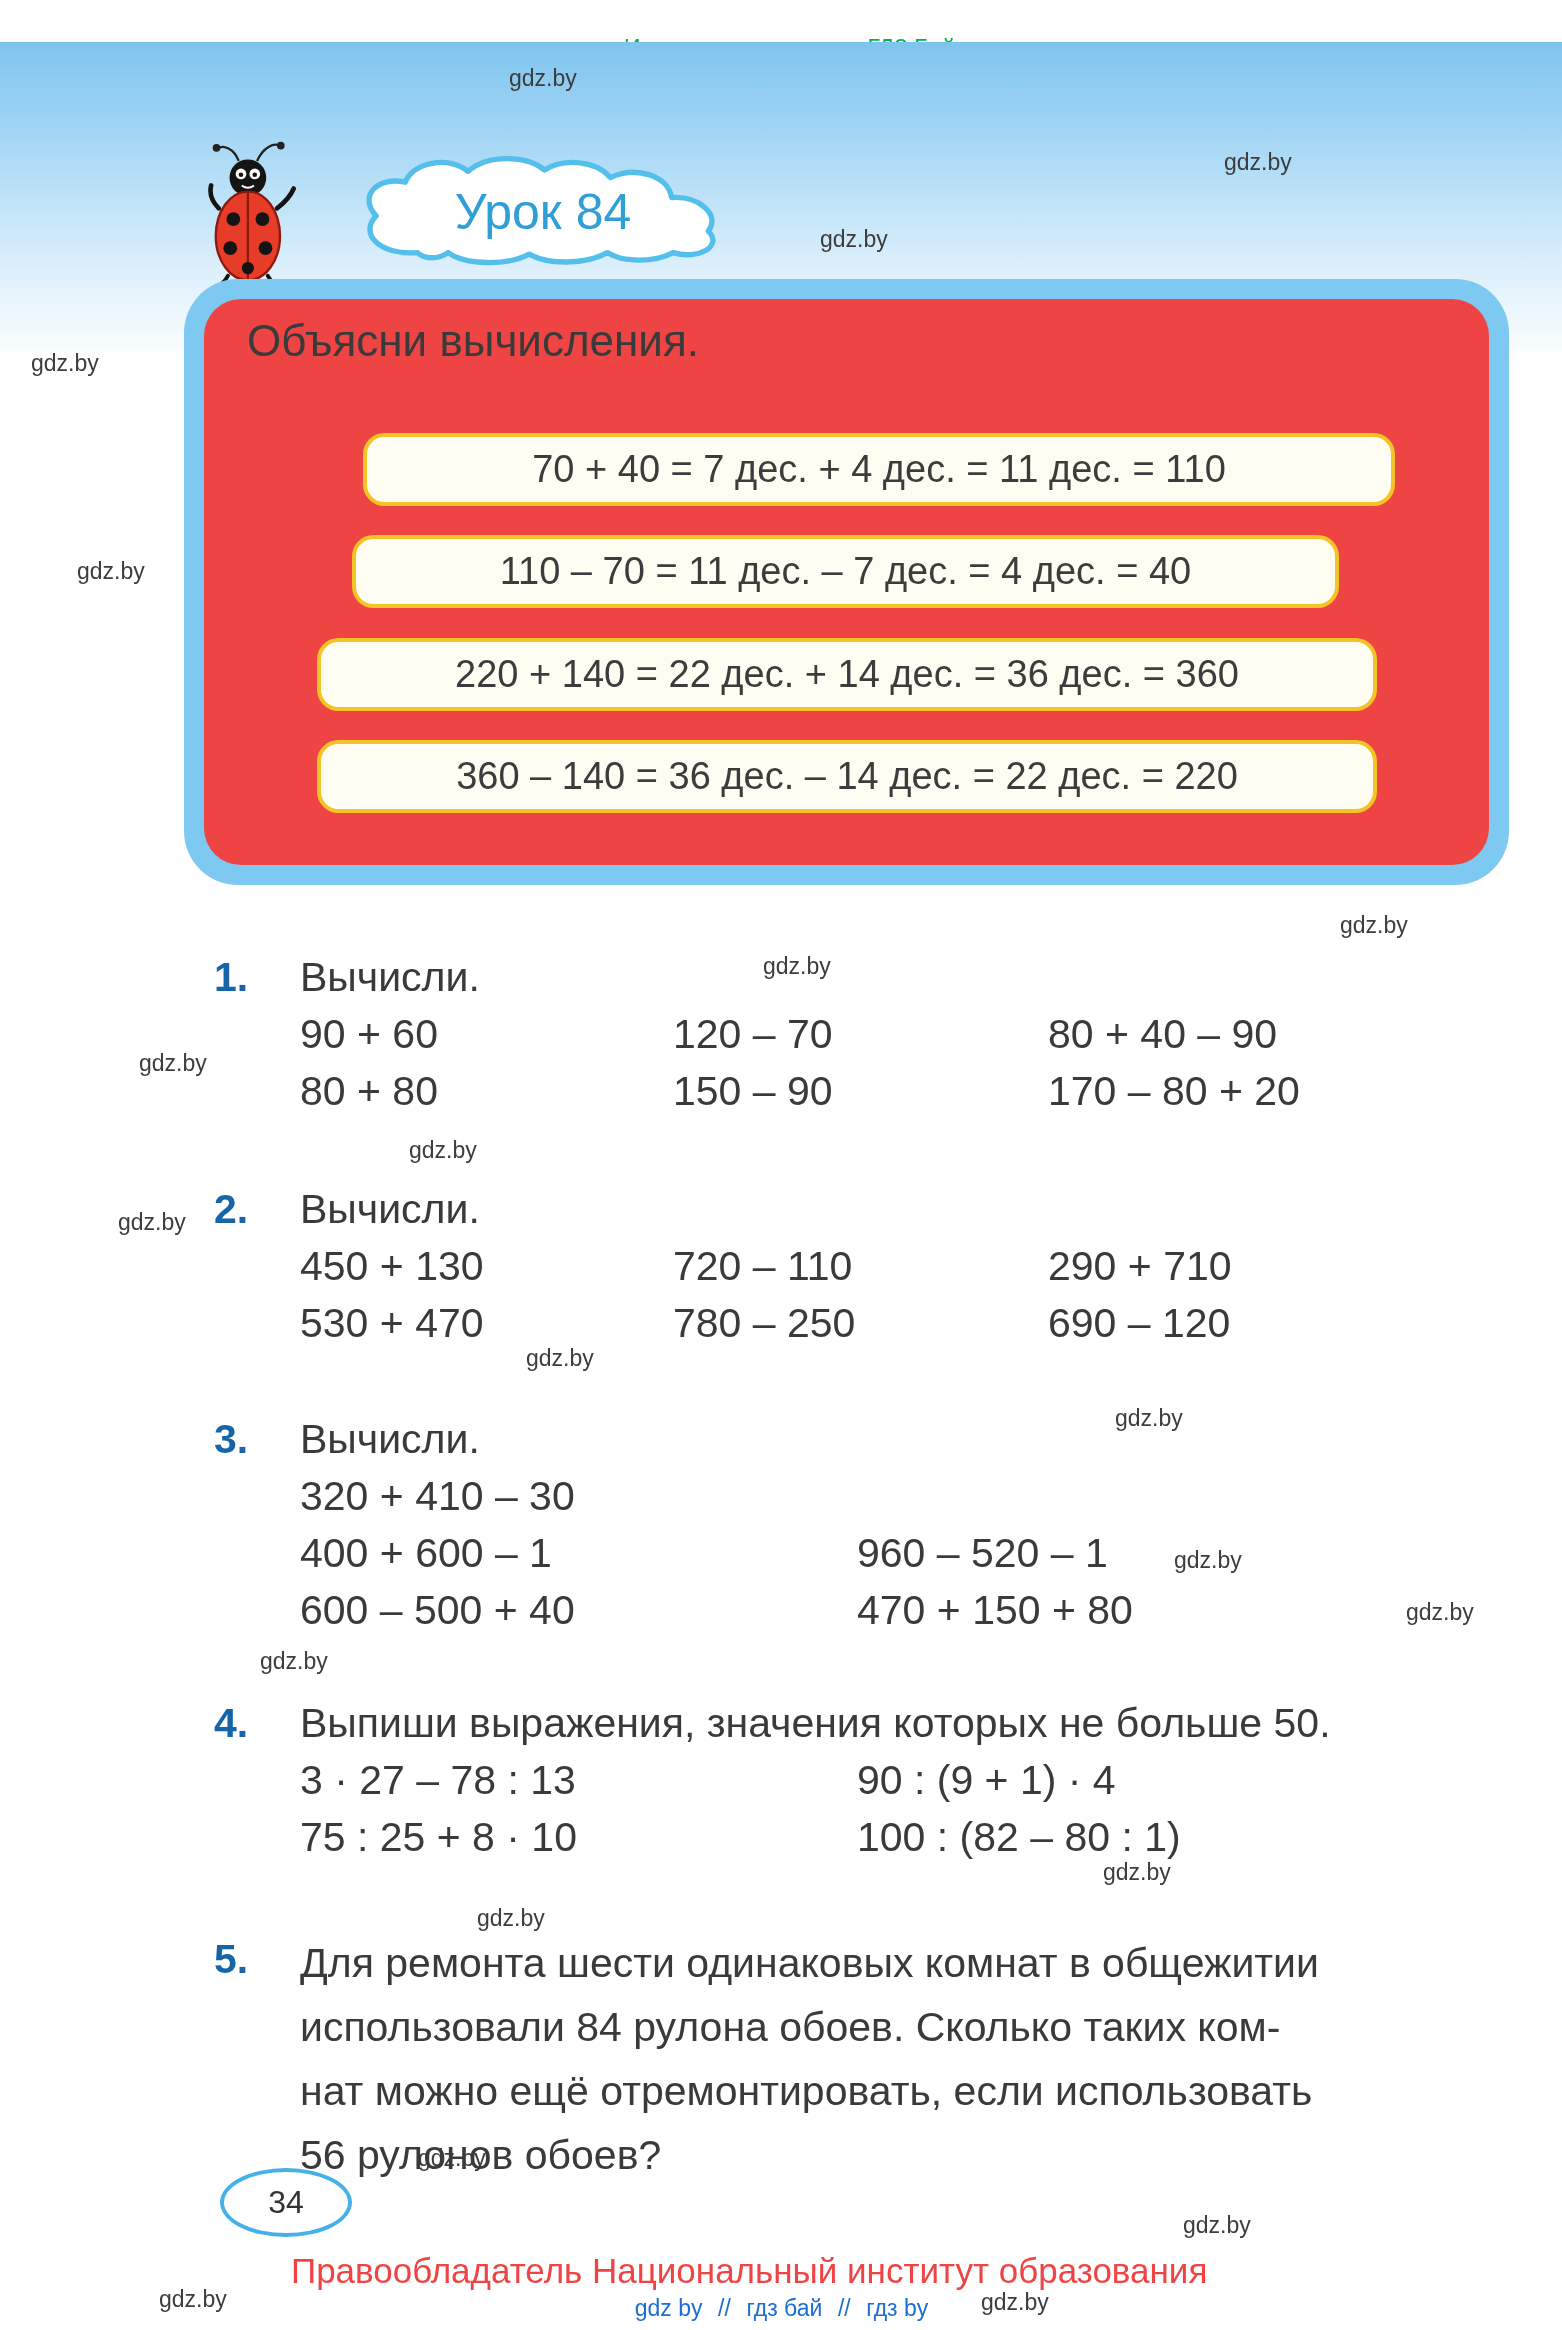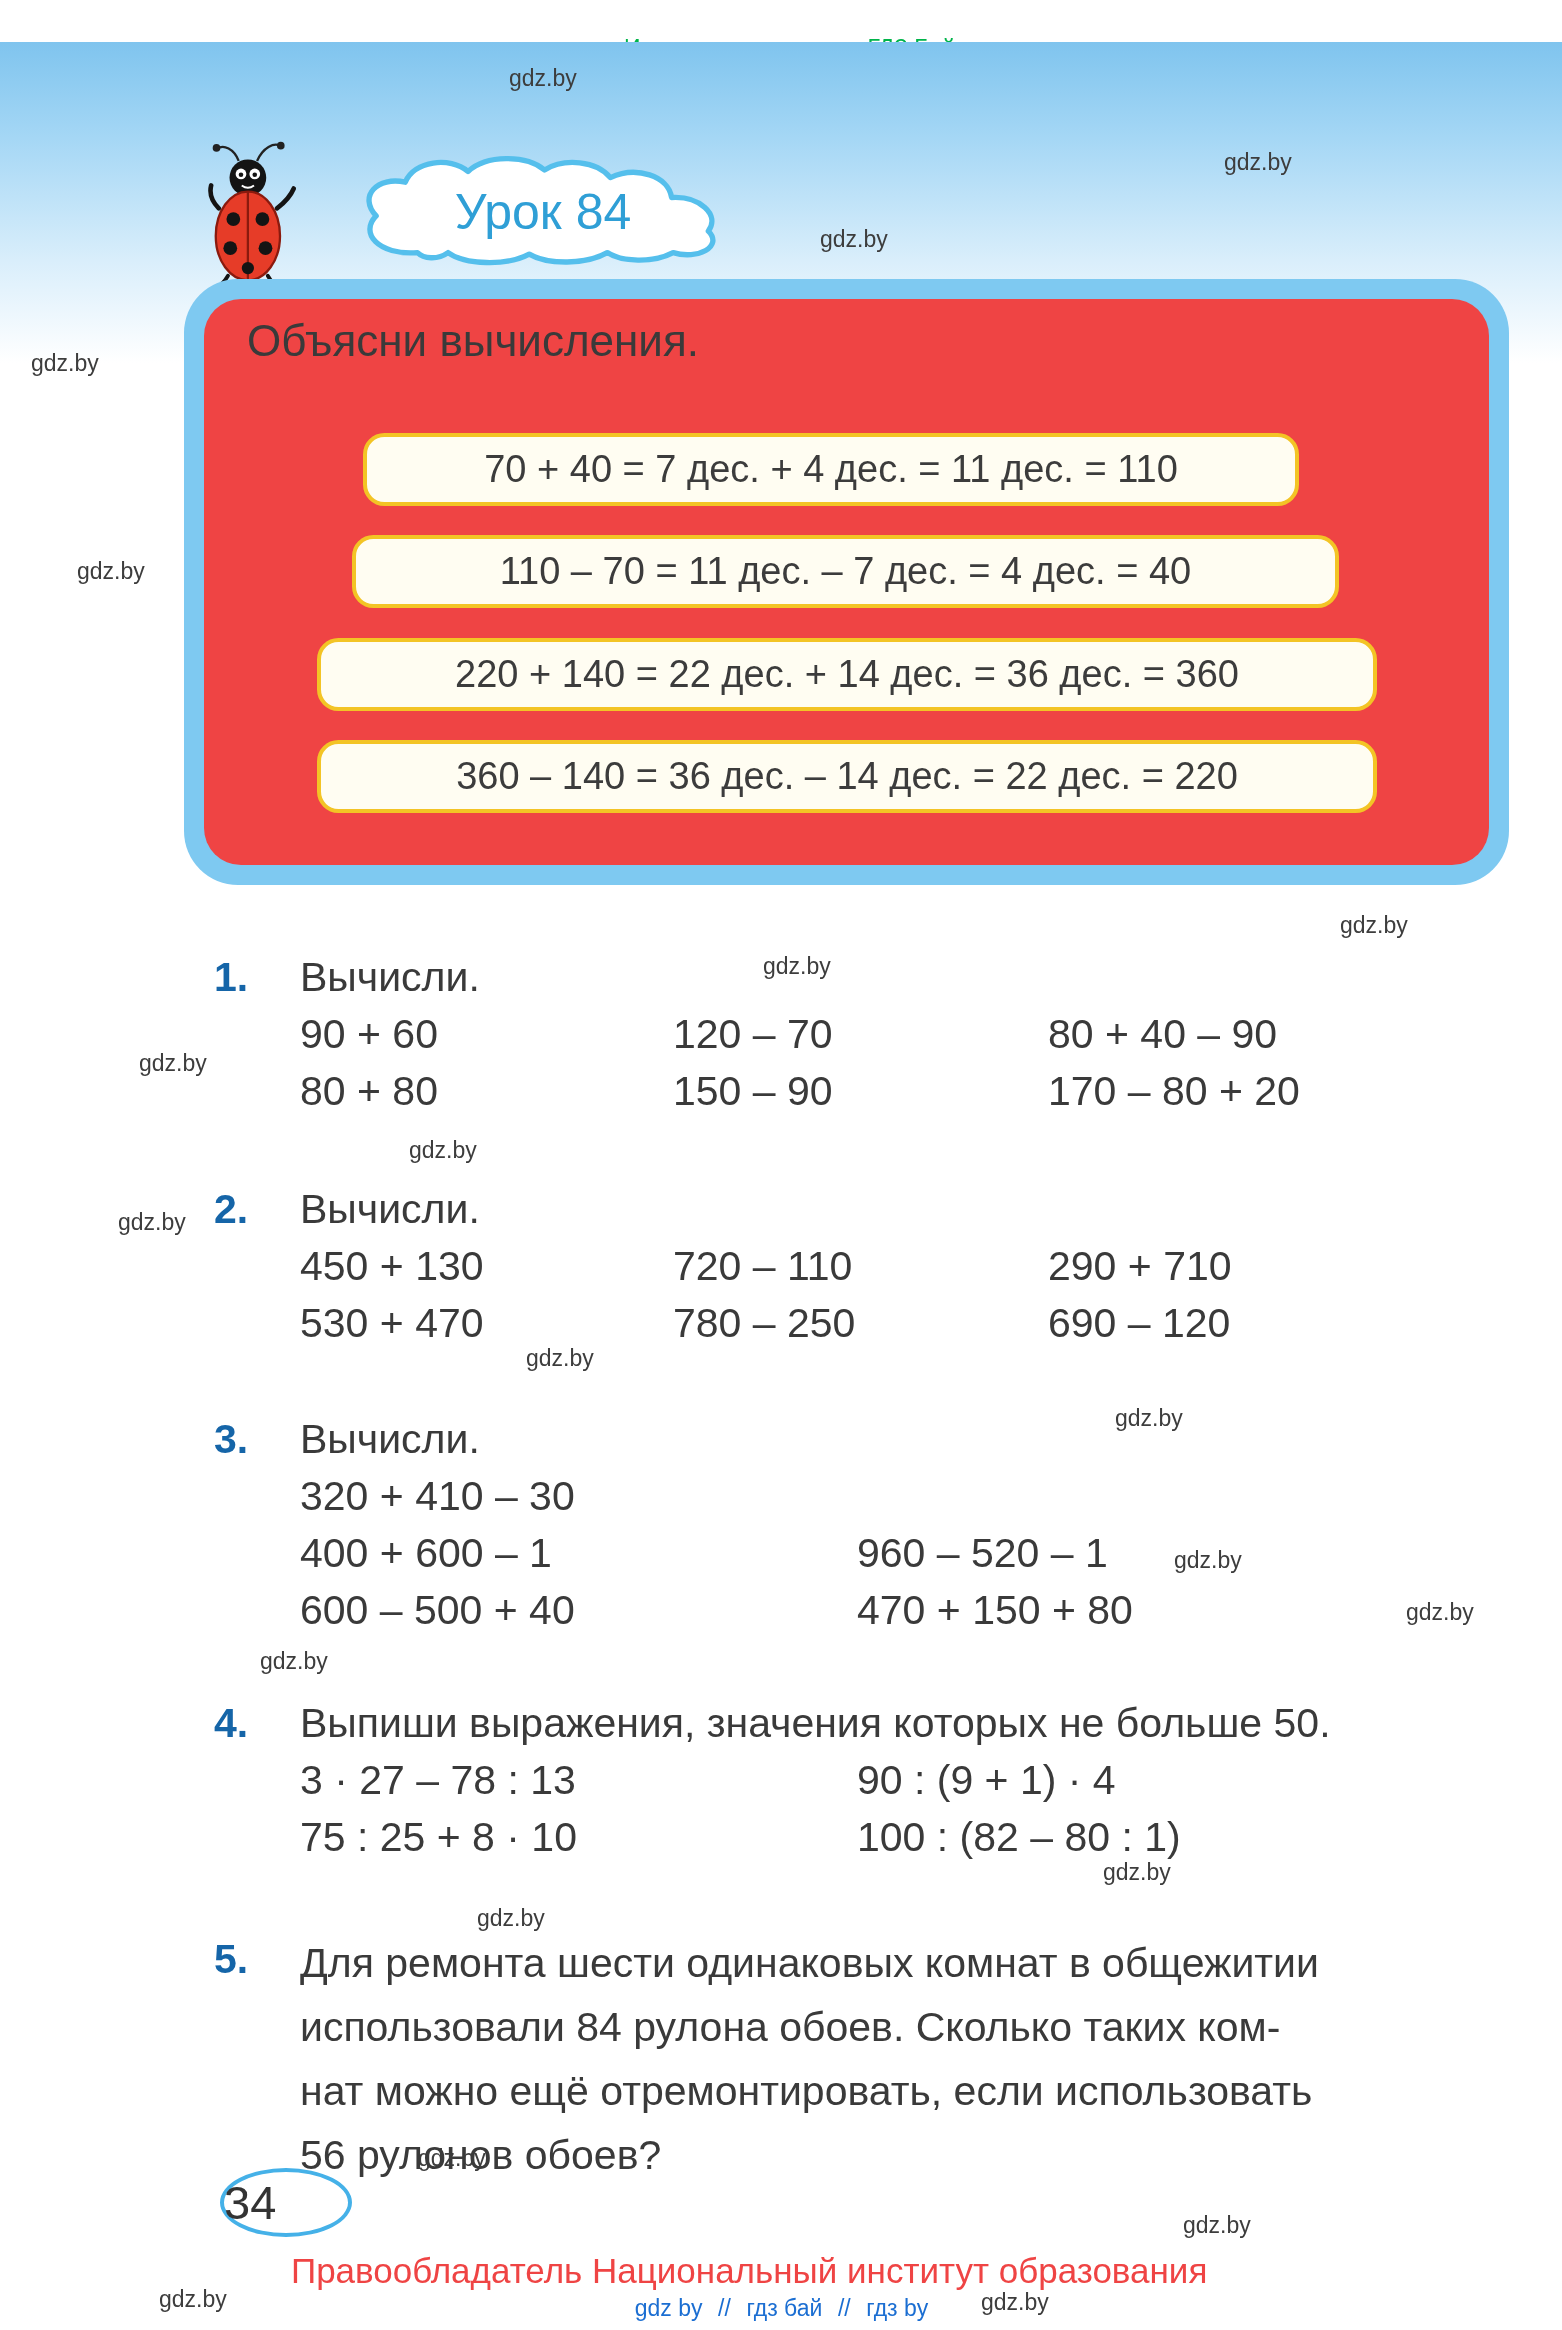--- a/index.html
+++ b/index.html
@@ -23,38 +23,38 @@
                  text-align:center; font-size:50px; color:#2f9fd6; line-height:84px; }
 
   .explain-box { position:absolute; left:184px; top:279px; width:1325px; height:606px;
                  background:#7ec9f1; border-radius:54px; padding:20px; }
   .explain-inner { position:relative; width:100%; height:100%; background:#ef4444; border-radius:37px; }
   .explain-title { position:absolute; left:43px; top:17px; font-size:44px; color:#3a3a3a; }
 
   .eq-box { position:absolute; height:73px; background:#fffdf2; border:4.6px solid #f3c425;
             border-radius:21.4px; display:flex; align-items:center; justify-content:center;
             font-size:38px; color:#3c3c3c; white-space:nowrap; }
-  .eq-1 { left:159px; top:134px; width:936px; }
+  .eq-1 { left:159px; top:134px; width:1032px; }
   .eq-2 { left:148px; top:236px; width:987px; }
   .eq-3 { left:113px; top:339px; width:1060px; }
   .eq-4 { left:113px; top:441px; width:1060px; }
 
   .exercise { position:absolute; left:0; width:1563px; font-size:41px; line-height:57px; }
   .ex-num { position:absolute; left:214px; top:0; font-weight:bold; color:#1565a8; }
   .ex-content { position:absolute; left:300px; top:0; width:1216px; }
   .ex-title { line-height:57px; }
   .ex-row { display:grid; line-height:57px; }
   .cols3 { grid-template-columns:373px 375px 1fr; }
   .cols2 { grid-template-columns:557px 1fr; }
   .ex-paragraph { line-height:64px; }
 
   .page-oval { position:absolute; left:220px; top:2168px; width:132px; height:69px;
                background:#ffffff; border:4.6px solid #45b1e8; border-radius:50%;
-               display:flex; align-items:center; justify-content:flex-start;
-               font-size:47px; color:#333333; }
+               display:flex; align-items:center; justify-content:center;
+               font-size:32px; color:#333333; }
 
   .copyright { position:absolute; left:291px; top:2251px; font-size:35px; color:#ef4444; }
 
   .footer-links { position:absolute; left:0; top:2295px; width:100%; text-align:center;
                   font-size:23px; color:#1b6ed2; }
   .footer-links a { color:#1b6ed2; text-decoration:none; cursor:pointer;margin-top:12px; }
   .footer-sep { color:#1b6ed2; padding:0 9.2px; }
 </style>
 </head>
 <body>

